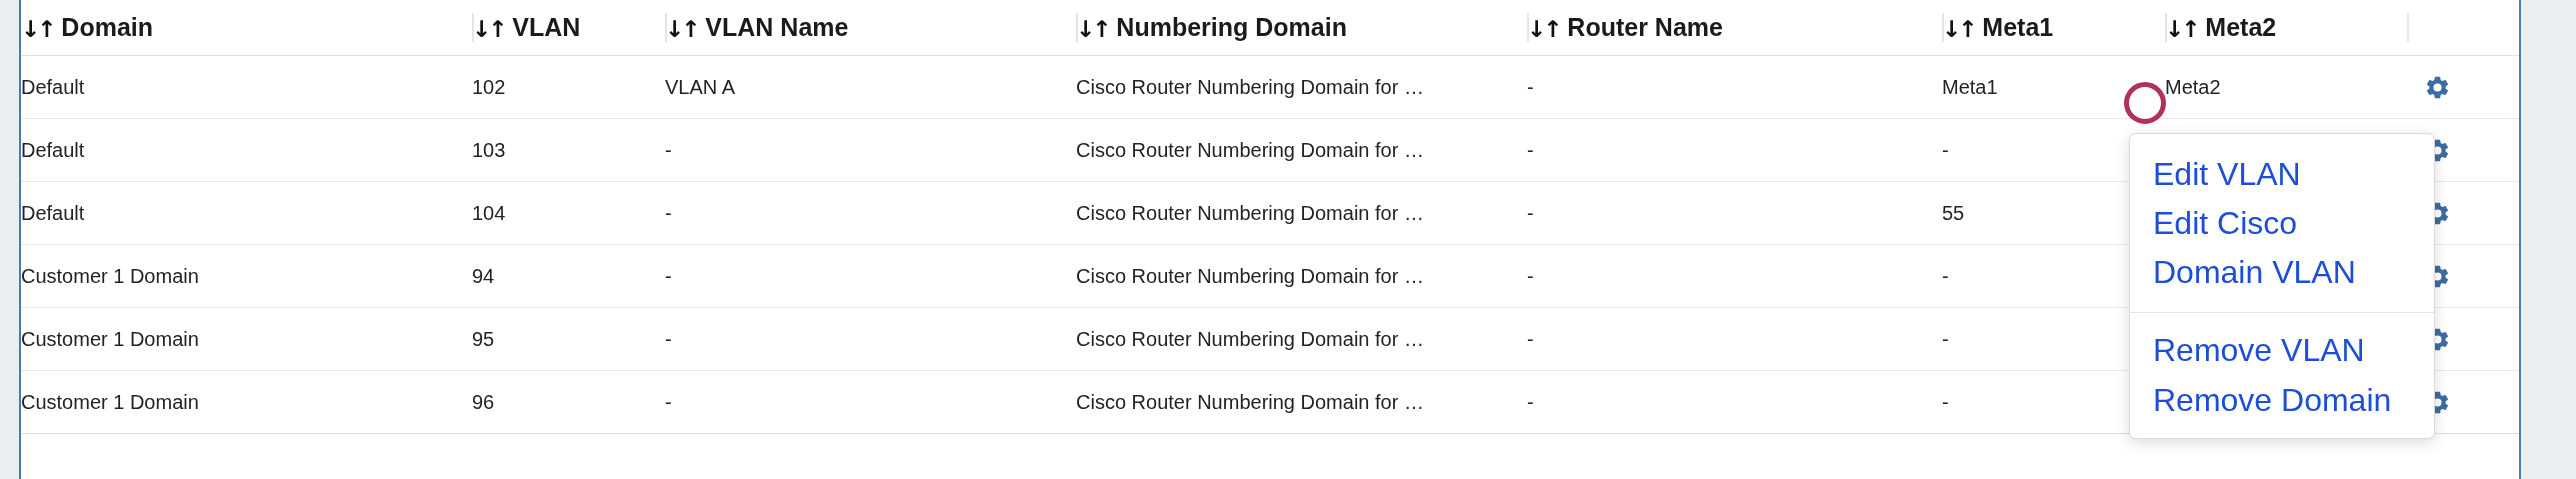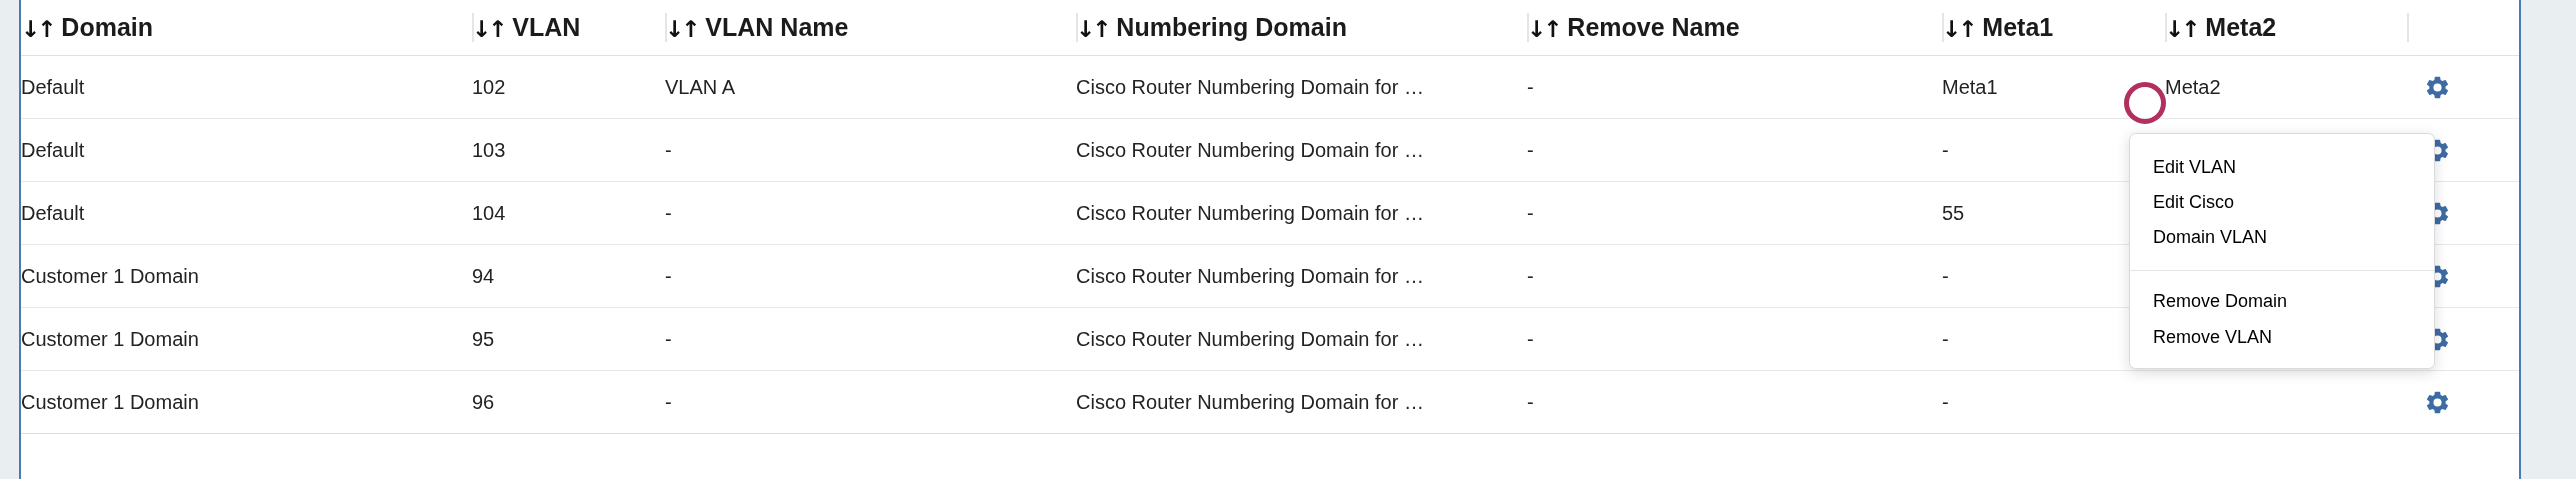--- a/index.html
+++ b/index.html
@@ -147,22 +147,22 @@
     width: 306px;
     background: #ffffff;
     border: 1px solid #d8dadd;
     border-radius: 6.7px;
     box-shadow: 0 3.8px 13.3px rgba(0,0,0,0.14);
     z-index: 30;
     padding: 15px 0 13.3px 0;
     box-sizing: border-box;
   }
   .menu-item {
-    font-size: 18px;
-    color: #000000;
+    font-size: 32px;
+    color: #1d4ed8;
     line-height: 1;
     padding: 8.6px 0 8.6px 23px;
     cursor: pointer;
     white-space: nowrap;
   }
   .menu-divider {
     height: 1px;
     background: #e2e4e7;
     margin: 15px 0 13.3px 0;
   }
@@ -203,21 +203,21 @@
           <th>
             <span class="colsep"></span>
             <span class="sort-icon">↓↑</span><span>VLAN Name</span>
           </th>
           <th>
             <span class="colsep"></span>
             <span class="sort-icon">↓↑</span><span>Numbering Domain</span>
           </th>
           <th>
             <span class="colsep"></span>
-            <span class="sort-icon">↓↑</span><span>Remove Name</span>
+            <span class="sort-icon">↓↑</span><span>Router Name</span>
           </th>
           <th>
             <span class="colsep"></span>
             <span class="sort-icon">↓↑</span><span>Meta1</span>
           </th>
           <th>
             <span class="colsep"></span>
             <span class="sort-icon">↓↑</span><span>Meta2</span>
           </th>
           <th>
@@ -332,20 +332,20 @@
       </tbody>
     </table>
 
   </div>
 
   <div class="menu">
     <div class="menu-item">Edit VLAN</div>
     <div class="menu-item">Edit Cisco</div>
     <div class="menu-item">Domain VLAN</div>
     <div class="menu-divider"></div>
+    <div class="menu-item">Remove VLAN</div>
     <div class="menu-item">Remove Domain</div>
-    <div class="menu-item">Remove VLAN</div>
   </div>
 
   <div class="annot-circle"></div>
 
 </div>
 
 
 </body></html>

